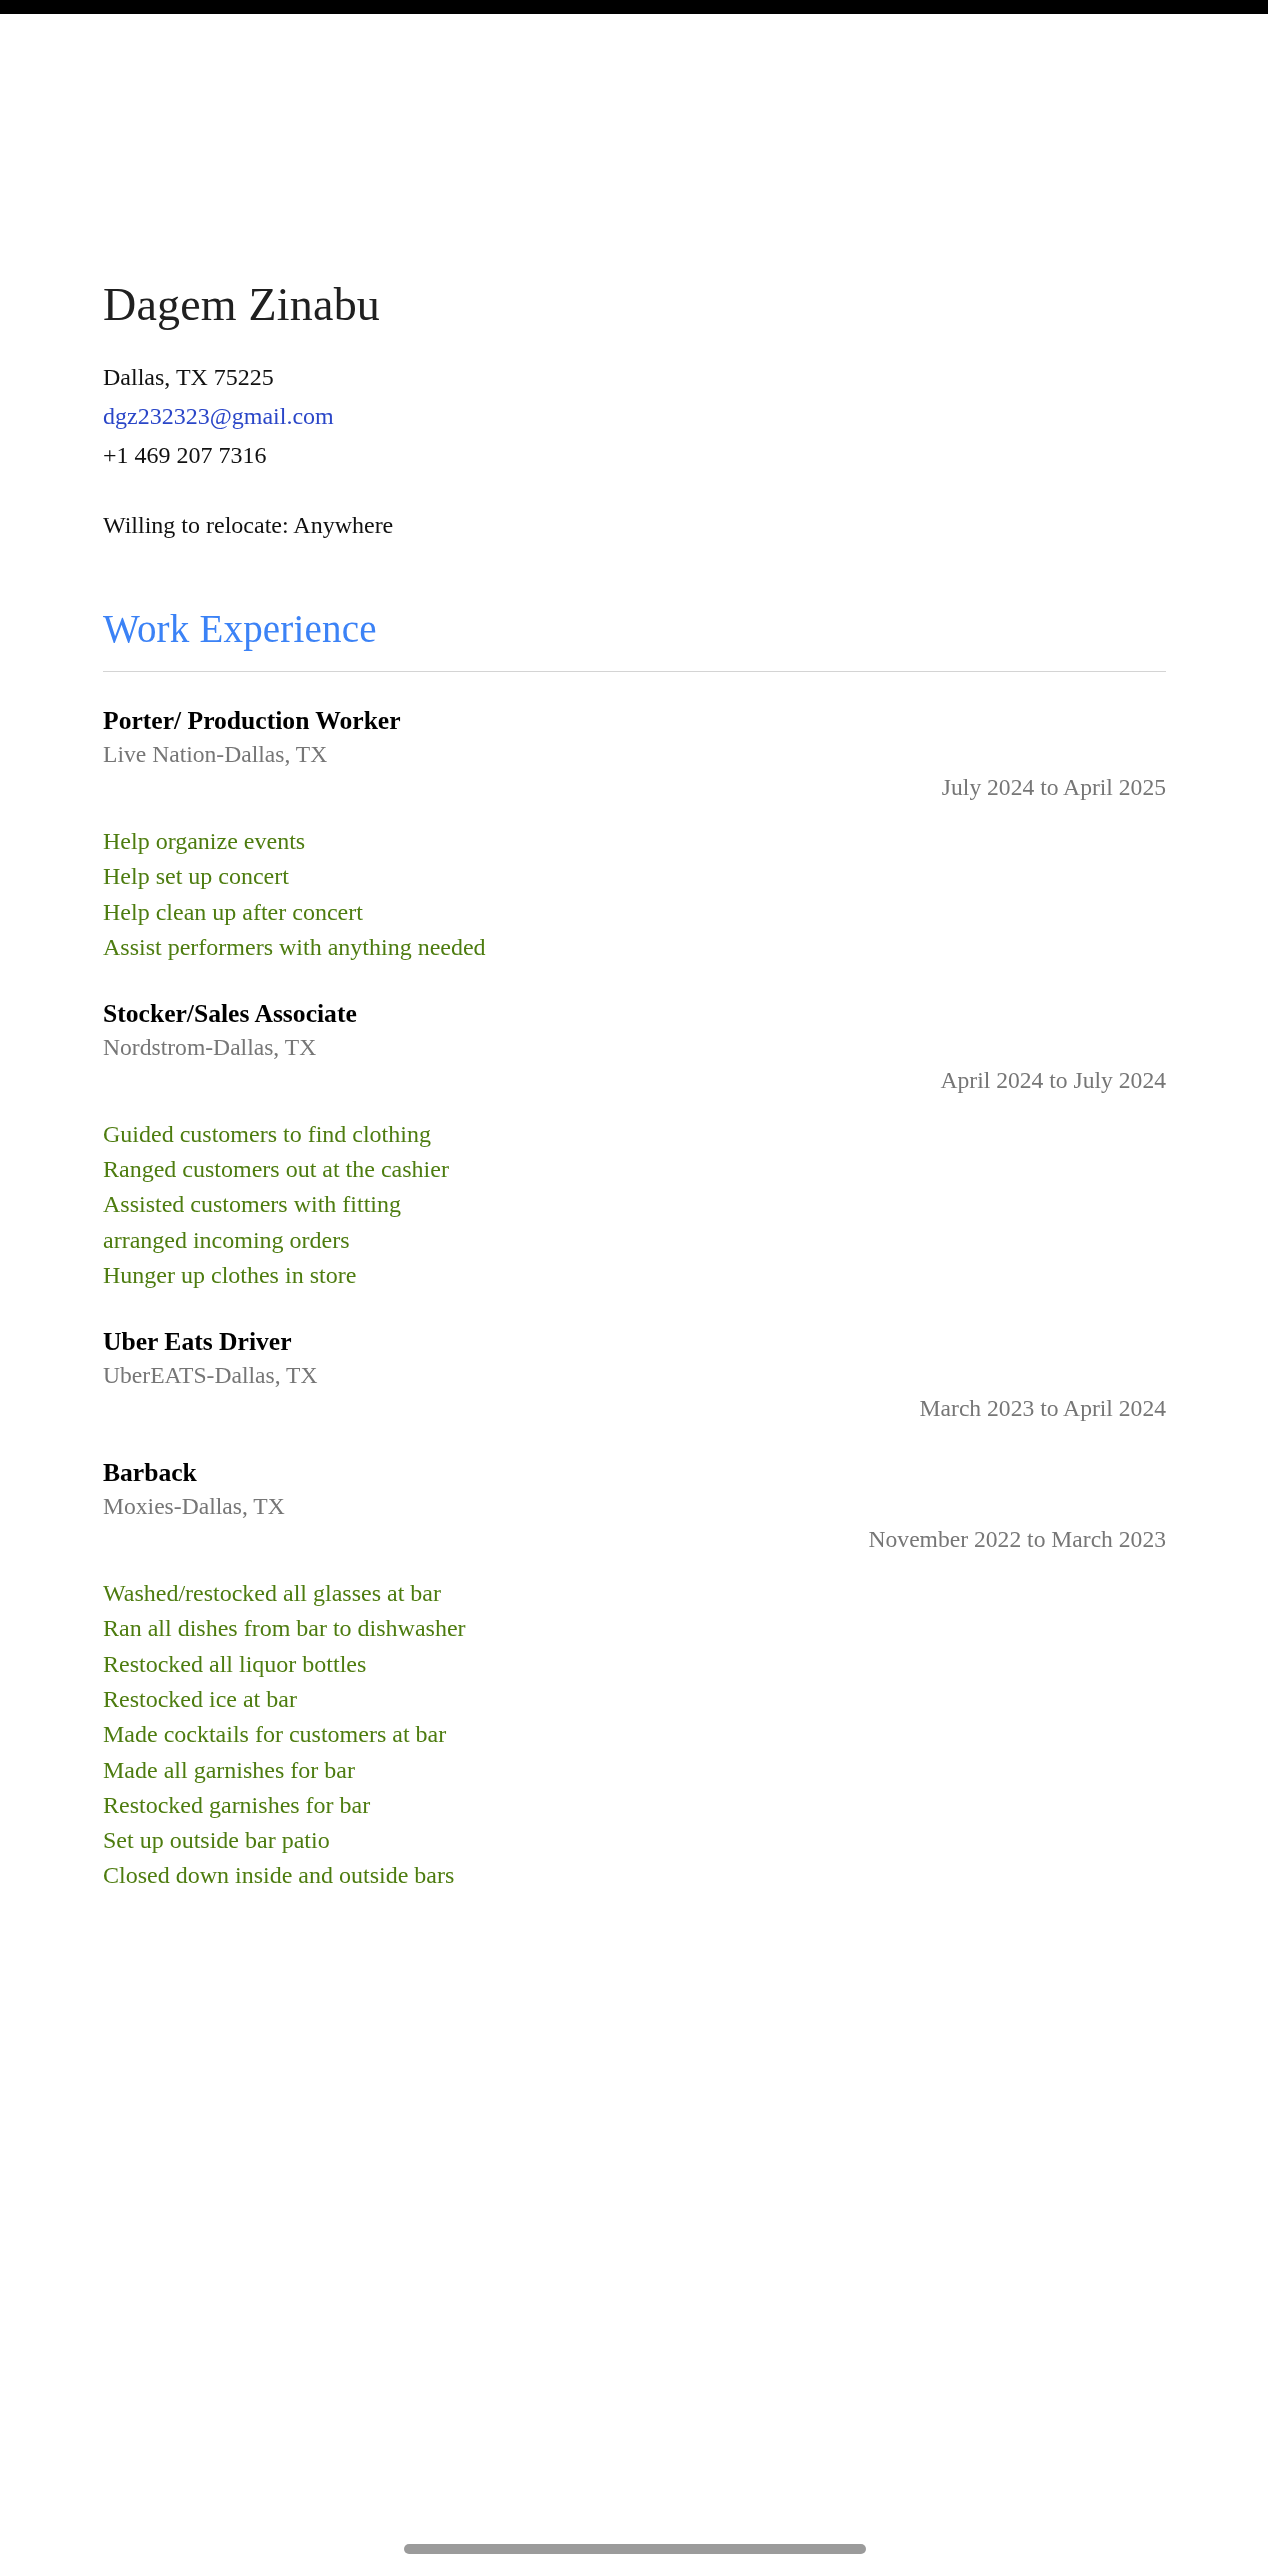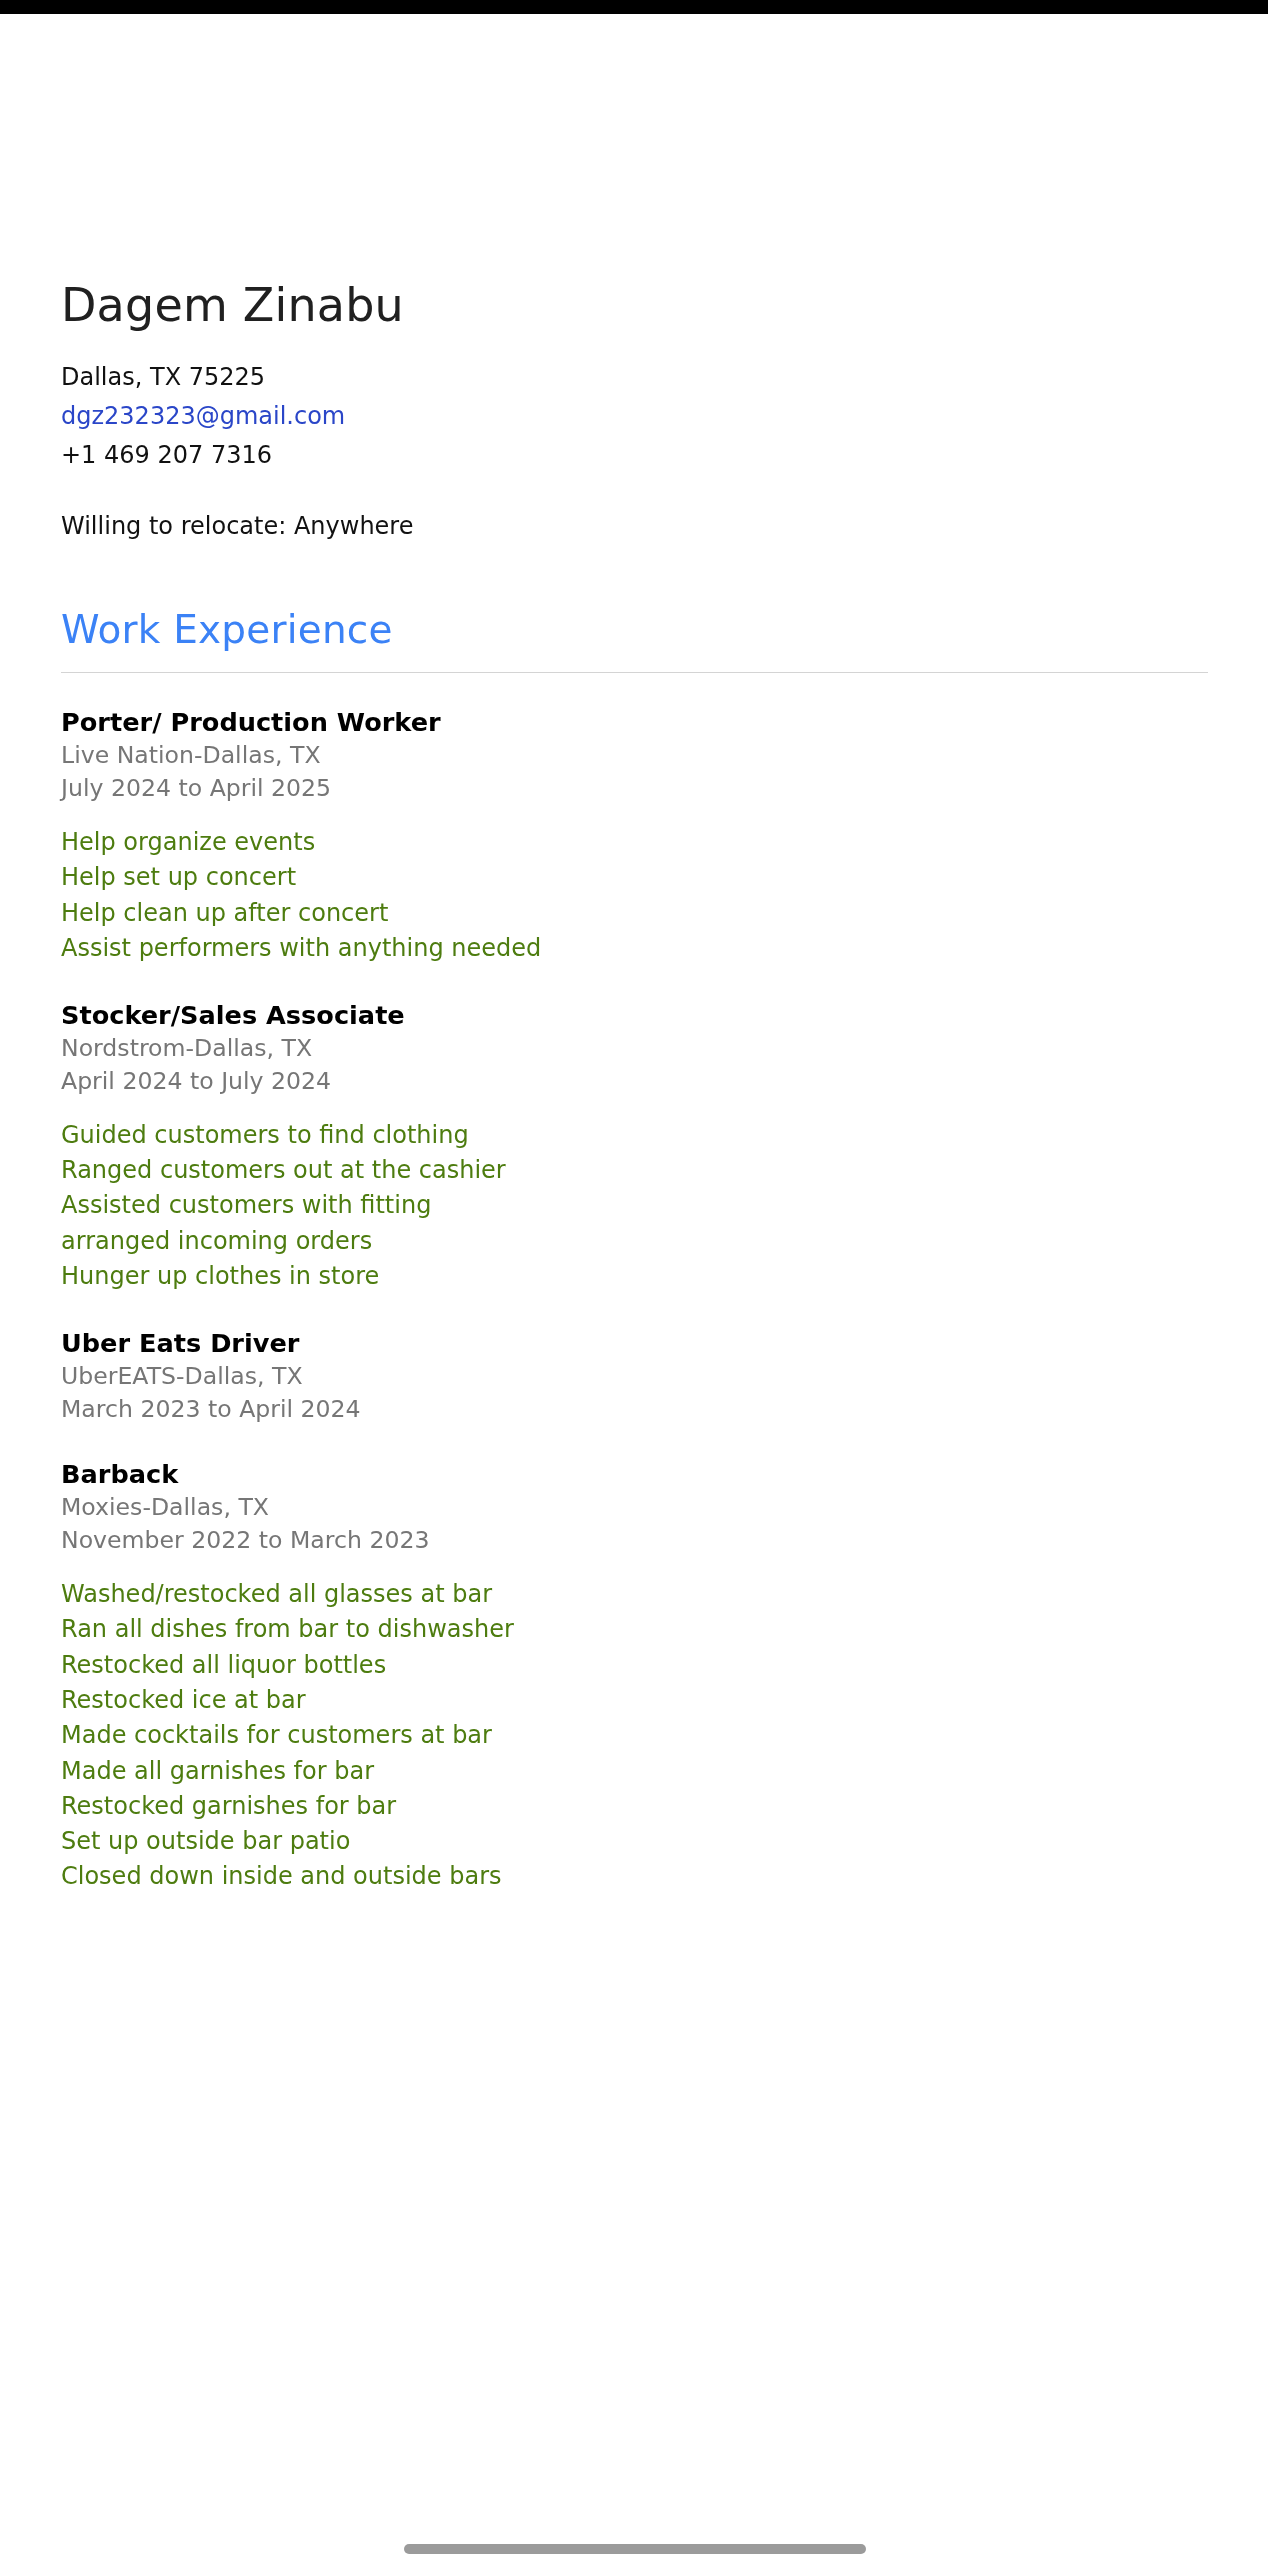--- a/index.html
+++ b/index.html
@@ -13,22 +13,23 @@
     font-family: "DejaVu Sans", "Liberation Sans", sans-serif;
     color: #000000;
     position: relative;
   }
   .top-bar {
     width: 100%;
     height: 13.8px;
     background: #000000;
   }
   .page {
-    padding: 0 61px;
+    padding: 0 103px;
     box-sizing: border-box;
+    font-family: Liberation Serif, serif;
   }
   .spacer-top {
     height: 266px;
   }
   .resume-name {
     font-size: 46px;
     font-weight: 400;
     color: #202020;
     letter-spacing: 0.2px;
     margin: 0 0 27.5px 0;
@@ -79,20 +80,21 @@
     color: #767676;
     line-height: 1.38;
   }
   .job-company {
     color: #767676;
   }
   .job-dates {
     font-size: 23.6px;
     color: #767676;
     line-height: 1.38;
+    text-align: right;
   }
   .job-bullets {
     margin-top: 20.7px;
   }
   .job-bullets div {
     font-size: 24px;
     color: #4d7c0f;
     line-height: 1.47;
   }
   .bottom-area {

